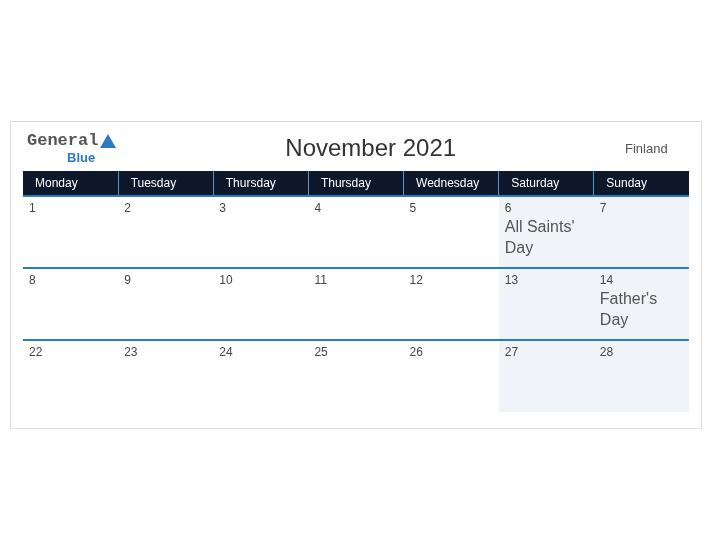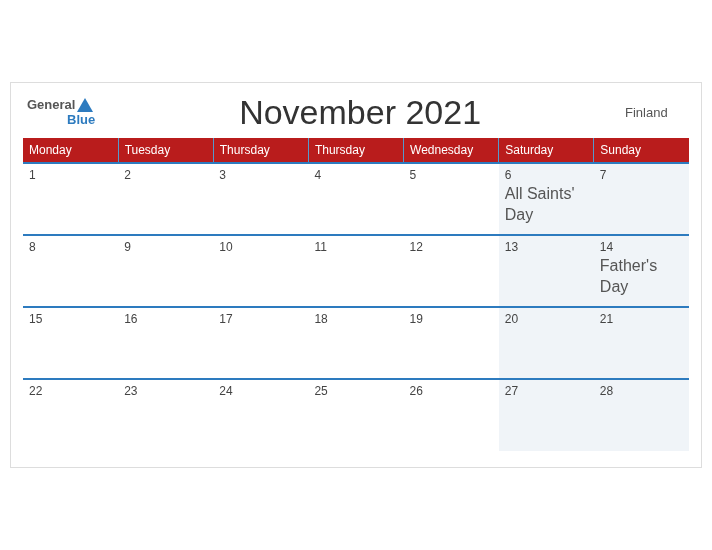--- a/index.html
+++ b/index.html
@@ -27,43 +27,43 @@
     }
     .logo {
       display: flex;
       flex-direction: column;
       font-size: 12px;
       font-weight: bold;
       color: #555;
       line-height: 1.1;
     }
     .month-title {
-      font-size: 34px;
+      font-size: 24px;
       font-weight: normal;
       color: #333;
       text-align: center;
       flex: 1;
     }
     .country-label {
       font-size: 13px;
       color: #555;
       text-align: left;
       min-width: 60px;
     }
     .calendar-table {
       width: 100%;
       border-collapse: collapse;
       table-layout: fixed;
     }
     .calendar-table thead tr th {
-      background: #b91c1c;
+      background: #0f172a;
       color: #fff;
       font-size: 12px;
       font-weight: normal;
-      padding: 5px 6px;
+      padding: 5px 12px;
       text-align: left;
       border-right: 1px solid #5599cc;
     }
     .calendar-table thead tr th:last-child {
       border-right: none;
     }
     .calendar-table tbody tr {
       border-top: 2px solid #2d7bbf;
     }
     .calendar-table tbody tr td {
@@ -89,21 +89,21 @@
     .holiday-name {
       font-size: 16px;
       color: #555;
       display: block;
       line-height: 1.3;
     }
     .logo-row {
       display: flex;
       align-items: center;
     }
-    .logo-text-general { color: #555; font-size: 13px; font-weight: bold; }
+    .logo-text-general { color: #555; font-size: 17px; font-weight: bold; font-family: Liberation Mono, monospace; }
     .logo-text-blue { color: #2d7bbf; font-size: 13px; font-weight: bold; padding-left: 40px; }
     .logo-triangle {
       width: 0;
       height: 0;
       border-left: 8px solid transparent;
       border-right: 8px solid transparent;
       border-bottom: 14px solid #2d7bbf;
       display: inline-block;
       margin-left: 2px;
       vertical-align: middle;
@@ -186,43 +186,20 @@
           <td class="weekend">
             <span class="day-number">13</span>
           </td>
           <td class="weekend">
             <span class="day-number">14</span>
             <span class="holiday-name">Father's Day</span>
           </td>
         </tr>
         <tr>
           <td>
-            <span class="day-number">15</span>
-          </td>
-          <td>
-            <span class="day-number">16</span>
-          </td>
-          <td>
-            <span class="day-number">17</span>
-          </td>
-          <td>
-            <span class="day-number">18</span>
-          </td>
-          <td>
-            <span class="day-number">19</span>
-          </td>
-          <td class="weekend">
-            <span class="day-number">20</span>
-          </td>
-          <td class="weekend">
-            <span class="day-number">21</span>
-          </td>
-        </tr>
-        <tr>
-          <td>
             <span class="day-number">22</span>
           </td>
           <td>
             <span class="day-number">23</span>
           </td>
           <td>
             <span class="day-number">24</span>
           </td>
           <td>
             <span class="day-number">25</span>

